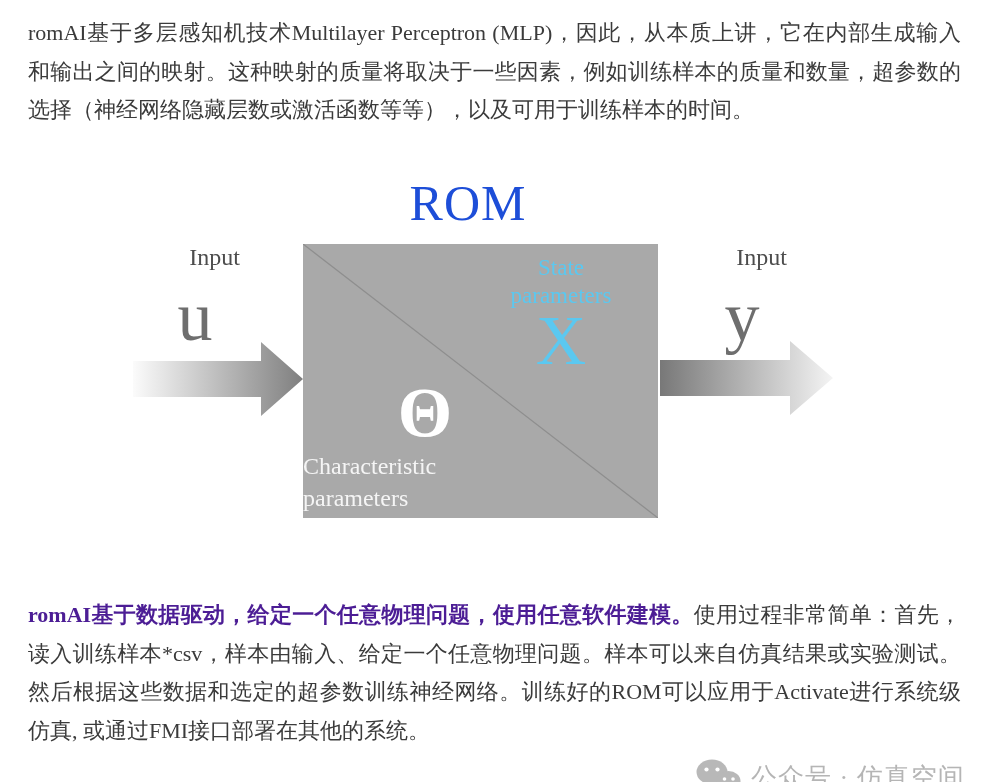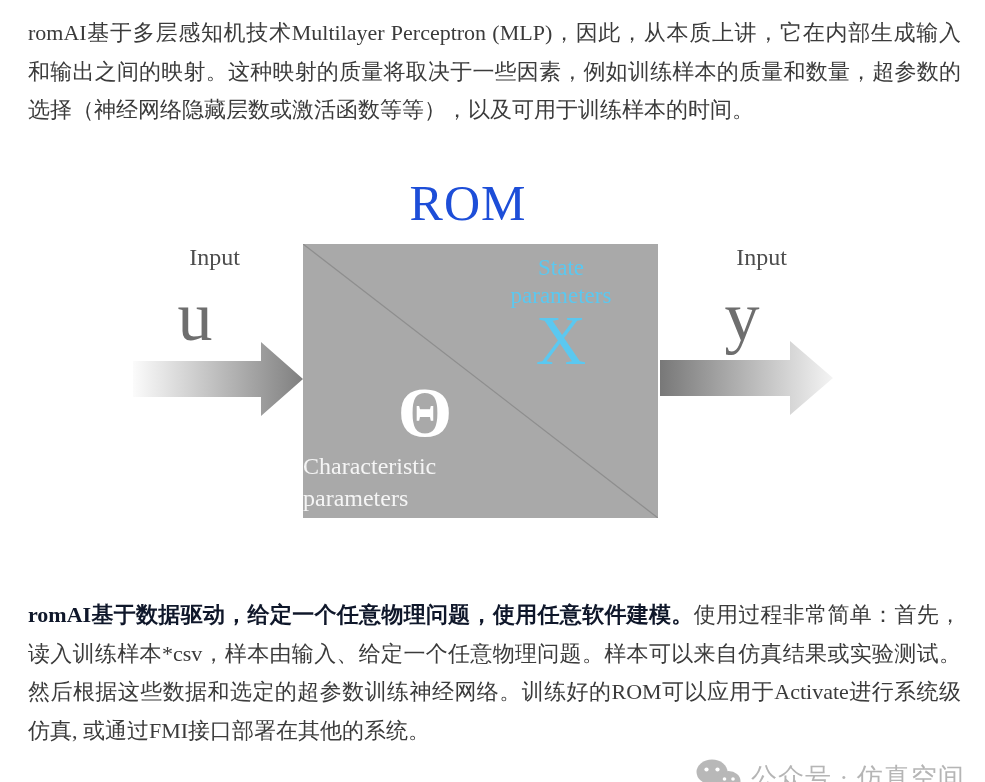--- a/index.html
+++ b/index.html
@@ -14,21 +14,21 @@
   .para{
     position:absolute;
     left:28px;width:933px;
     font-size:22px;line-height:38.5px;
     color:#3b3b3b;
     text-align:justify;
     margin:0;
   }
   .para1{top:14px;}
   .para2{top:596px;}
-  .bold-teal{color:#0f172a;font-weight:bold;}
+  .bold-teal{color:#4c1d95;font-weight:bold;}
   
   .diagram{position:absolute;left:0;top:160px;width:985px;height:420px;}
   .rom-title{
     position:absolute;left:290px;top:14px;width:356px;
     text-align:center;font-size:50px;color:#1d4ed8;letter-spacing:1px;
   }
   .io-label{
     position:absolute;width:90px;text-align:right;
     font-size:24px;color:#4d4d4d;top:84px;
   }

